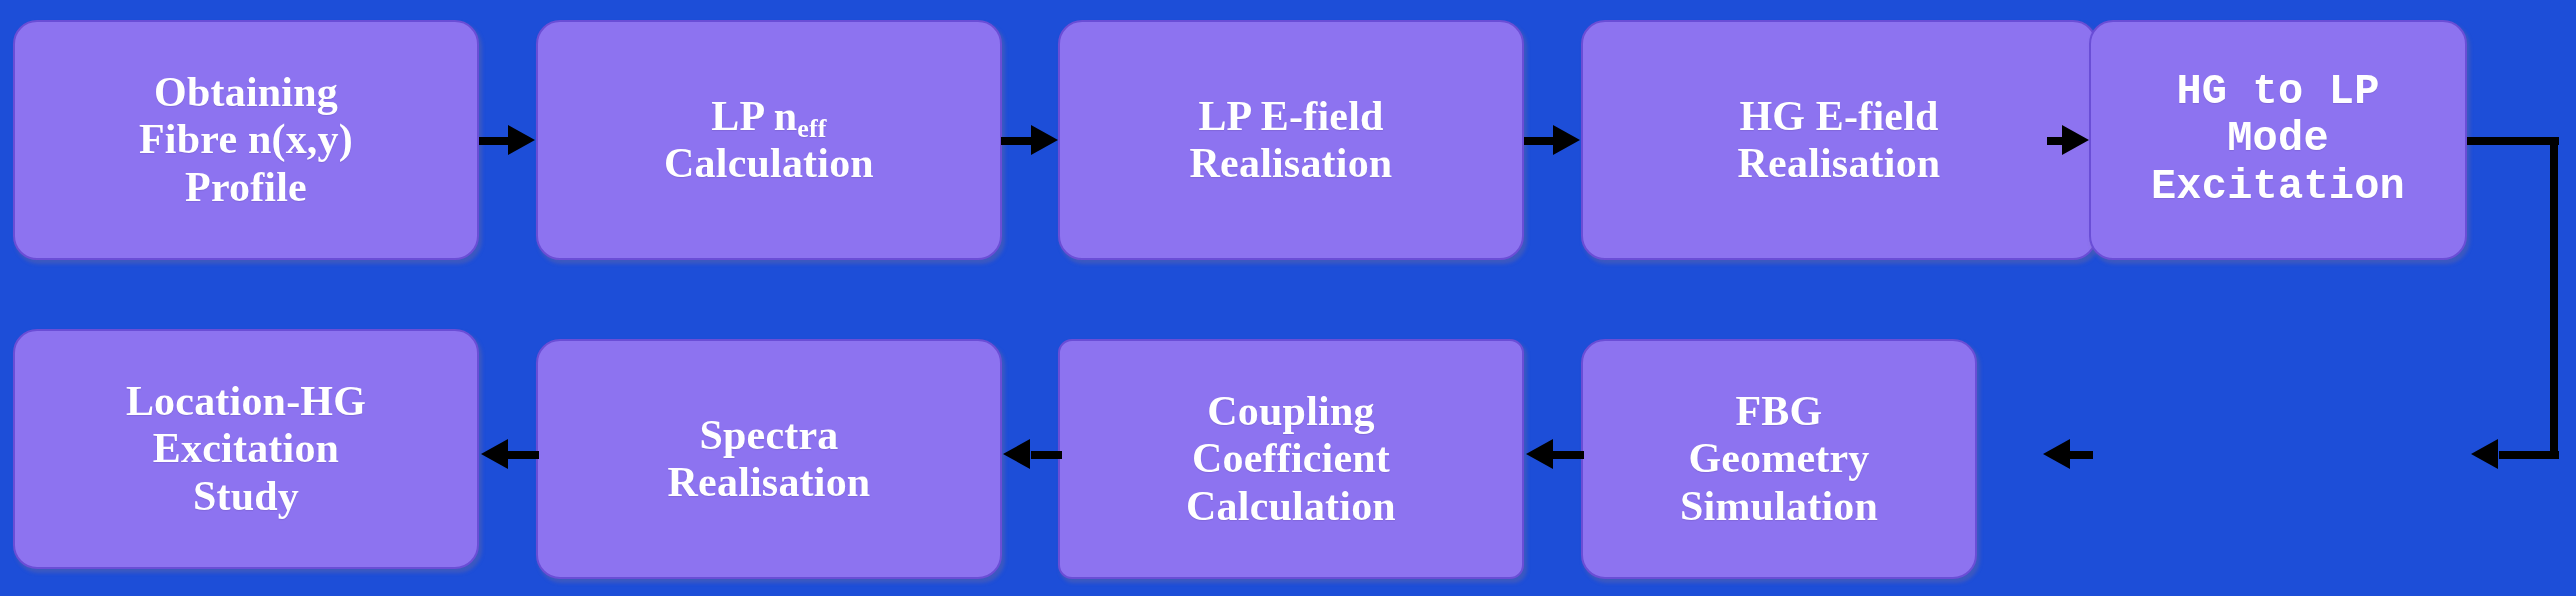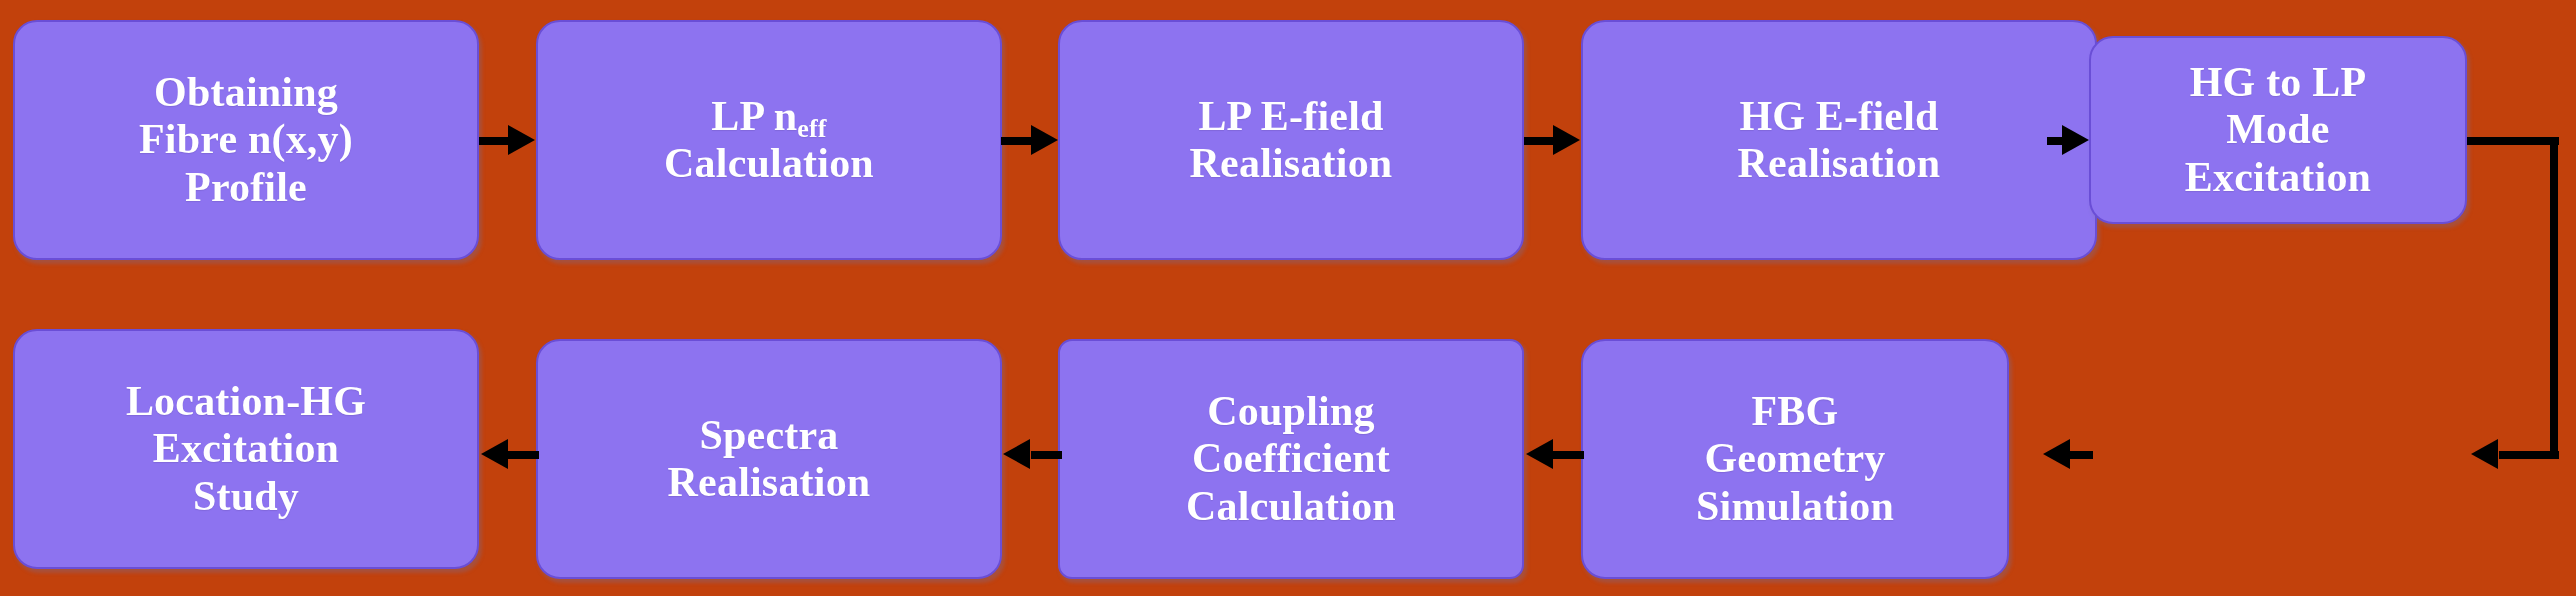--- a/index.html
+++ b/index.html
@@ -5,21 +5,21 @@
 <style>
   html, body {
     margin: 0;
     padding: 0;
     background: #ffffff;
   }
   #canvas {
     position: relative;
     width: 2576px;
     height: 596px;
-    background: #c2410c;
+    background: #1d4ed8;
     overflow: hidden;
     font-family: "Liberation Serif", "DejaVu Serif", serif;
   }
   .node {
     position: absolute;
     box-sizing: border-box;
     background: #8d73f0;
     border: 2.8px solid #6a4ed6;
     border-radius: 24px;
     box-shadow: 2.8px 3.7px 3.7px rgba(120,110,150,0.35);
@@ -89,28 +89,28 @@
   <div class="node" style="left:1058px; top:20px; width:466px; height:240px;">
     <span class="label">LP E-field
 Realisation</span>
   </div>
 
   <div class="node" style="left:1581px; top:20px; width:516px; height:240px;">
     <span class="label">HG E-field
 Realisation</span>
   </div>
 
-  <div class="node" style="left:2089px; top:36px; width:378px; height:188px;">
+  <div class="node" style="left:2089px; top:20px; width:378px; height:240px;font-family:Liberation Mono, monospace;">
     <span class="label">HG to LP
 Mode
 Excitation</span>
   </div>
 
 
-  <div class="node" style="left:1581px; top:339px; width:428px; height:240px;">
+  <div class="node" style="left:1581px; top:339px; width:396px; height:240px;">
     <span class="label">FBG
 Geometry
 Simulation</span>
   </div>
 
   <div class="node" style="left:1058px; top:339px; width:466px; height:240px;border-radius:14px;">
     <span class="label">Coupling
 Coefficient
 Calculation</span>
   </div>

